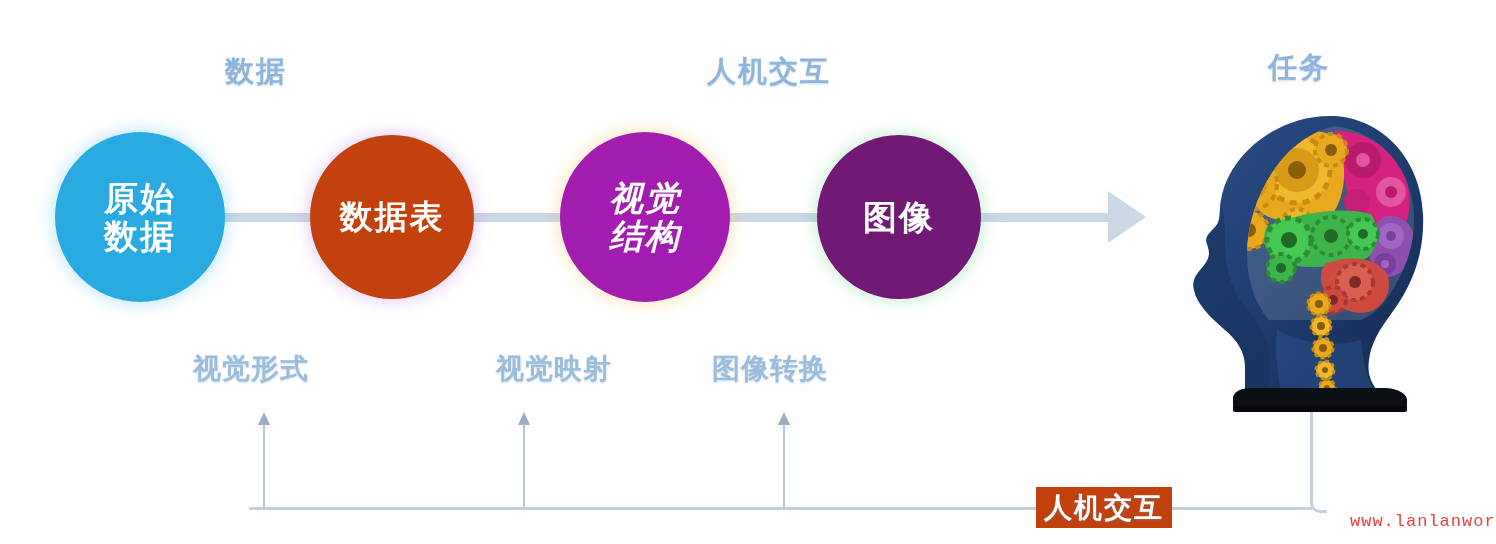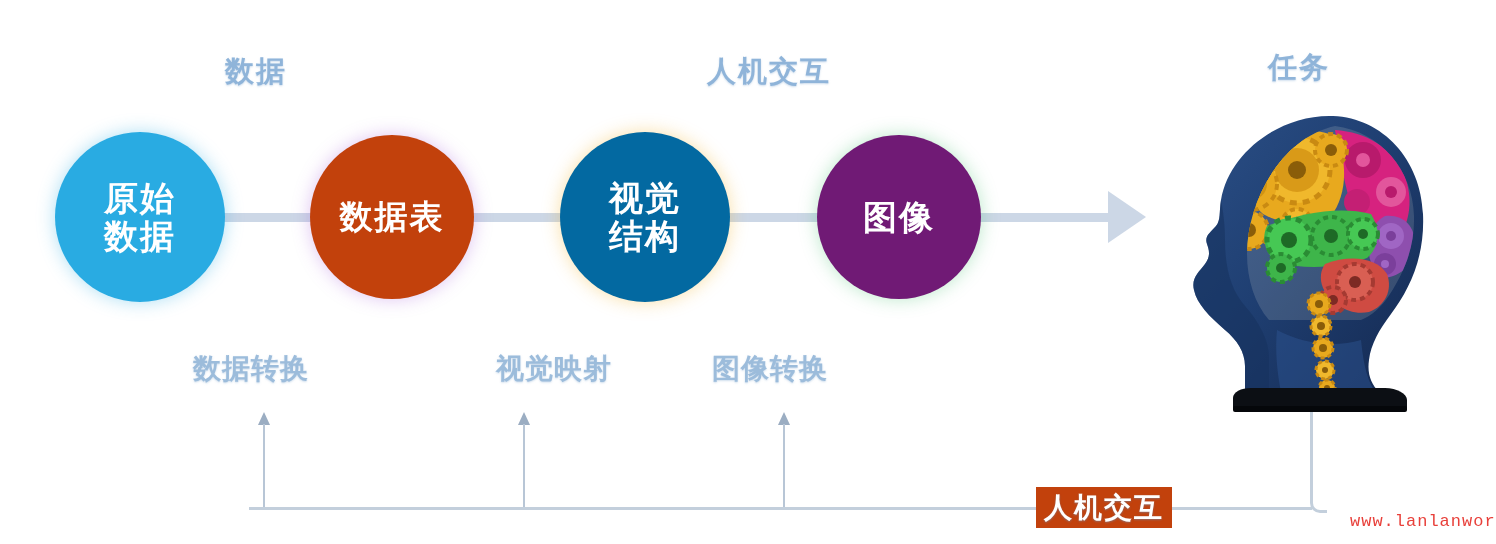--- a/index.html
+++ b/index.html
@@ -59,21 +59,21 @@
     align-items: center;
     justify-content: center;
     text-align: center;
     color: #ffffff;
     font-weight: 700;
     line-height: 1.12;
     letter-spacing: 2px;
   }
   .c-blue   { background: #29abe2; box-shadow: 0 0 18px rgba(41,171,226,0.38); align-items: center; }
   .c-purple { background: #c2410c; box-shadow: 0 0 18px rgba(161,85,216,0.35); }
-  .c-orange { background: #0369a1; box-shadow: 0 0 18px rgba(239,178,41,0.40); }
+  .c-orange { background: #a21caf; box-shadow: 0 0 18px rgba(239,178,41,0.40); font-style: italic; }
   .c-green  { background: #701a75; box-shadow: 0 0 18px rgba(76,191,116,0.38); }
 
   
   .xform-label {
     position: absolute;
     font-size: 28px;
     font-weight: 700;
     color: #9cbcdb;
     letter-spacing: 1px;
     white-space: nowrap;
@@ -180,21 +180,21 @@
       <div>结构</div>
     </div>
   </div>
 
   <div class="circle c-green" style="left:817px; top:135px; width:164px; height:164px; font-size:34px;">
     <div>
       <div>图像</div>
     </div>
   </div>
 
-  <div class="xform-label" style="left:193px; top:350px;">数据转换</div>
+  <div class="xform-label" style="left:193px; top:350px;">视觉形式</div>
 
   <div class="xform-label" style="left:453px; top:350px;margin-left:43px;">视觉映射</div>
 
   <div class="xform-label" style="left:712px; top:350px;">图像转换</div>
 
   <div class="v-arrow-head" style="left:258px; top:412px;"></div>
   <div class="v-arrow-line" style="left:263px; top:424px; height:85px;"></div>
 
   <div class="v-arrow-head" style="left:518px; top:412px;"></div>
   <div class="v-arrow-line" style="left:523px; top:424px; height:85px;"></div>

